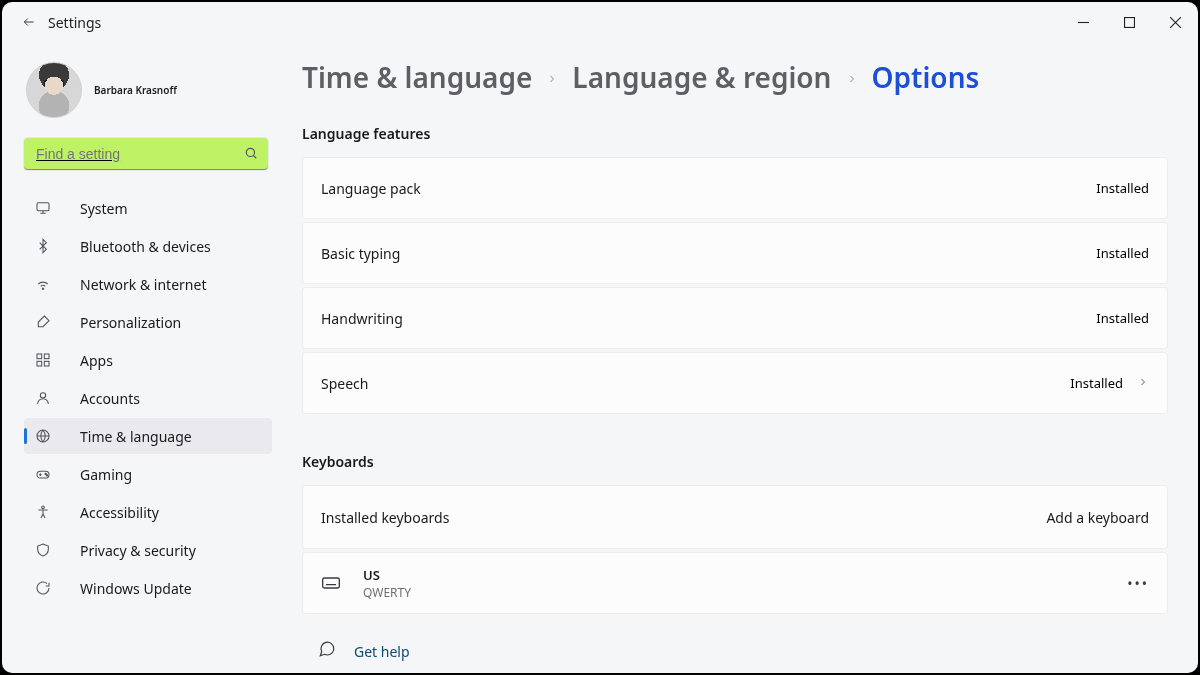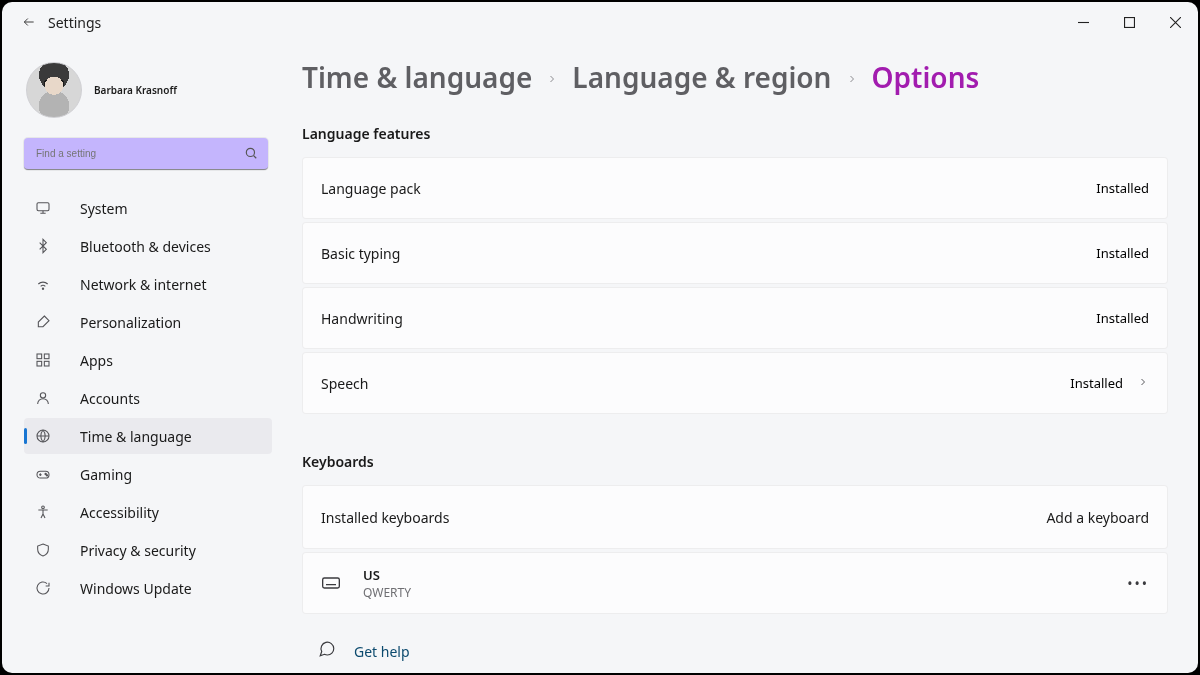--- a/index.html
+++ b/index.html
@@ -28,40 +28,41 @@
       radial-gradient(circle at 62% 38%, #1a1a1a 0 4px, transparent 4px),
       radial-gradient(circle at 50% 22%, #3a3a3a 0 30%, transparent 30%),
       radial-gradient(circle at 50% 80%, #b3b3b3 0 30%, transparent 30%),
       linear-gradient(#d7d7d7,#d7d7d7);
     border: 1px solid #d0d0d4;
   }
   .profile-name { font-size: 10px; font-weight: 600; color: #1a1a1a; }
   .search-wrap { position: relative; width: 244px; margin: 0 0 20px 0; }
   .search {
     width: 100%; height: 32px; border: none; border-bottom: 1px solid #8a8a8e;
-    background: #c4b5fd; border-radius: 4px; padding: 0 34px 0 12px; font-size: 10px;
+    background: #bef264; border-radius: 4px; padding: 0 34px 0 12px; font-size: 14px;
     box-shadow: 0 0 0 1px rgba(0,0,0,0.06);
+    text-decoration: underline;
   }
   .search-icon { position: absolute; right: 10px; top: 50%; transform: translateY(-50%); color: #555; }
   .nav { display: flex; flex-direction: column; gap: 2px; }
   .nav-item {
     display: flex; align-items: center; gap: 28px; height: 36px; padding: 0 10px;
     border-radius: 4px; color: #1a1a1a; font-size: 14px; position: relative; width: 248px;
   }
   .nav-item .icon { width: 18px; height: 18px; display: flex; align-items: center; justify-content: center; color: #545458; }
   .nav-item.active { background: #eaeaee; }
   .nav-item.active::before {
     content: ""; position: absolute; left: 0; top: 10px; bottom: 10px; width: 3px;
     border-radius: 2px; background: #1976d2;
   }
   
   .main { flex: 1; padding: 10px 30px 20px 10px; overflow-y: auto; }
   .breadcrumbs { display: flex; align-items: center; gap: 14px; padding: 6px 0 18px 0; }
   .bc { font-size: 28px; font-weight: 600; color: #5f5f63; }
-  .bc.current { color: #a21caf; }
+  .bc.current { color: #1d4ed8; }
   .bc-sep { color: #8a8a8e; font-size: 14px; padding-top: 4px; }
   .section-label { font-size: 14px; font-weight: 600; color: #1a1a1a; margin: 10px 0 14px 0; }
   .card-stack { display: flex; flex-direction: column; gap: 3px; }
   .card {
     background: #fcfcfd; border: 1px solid rgba(0,0,0,0.06); border-radius: 4px;
     min-height: 62px; display: flex; align-items: center; justify-content: space-between;
     padding: 0 18px; font-size: 14px; color: #1a1a1a; gap: 48px;
   }
   .card .status { color: #000000; font-size: 13px; display: flex; align-items: center; gap: 14px; }
   .card .status .chev { color: #5a5a5e; }

